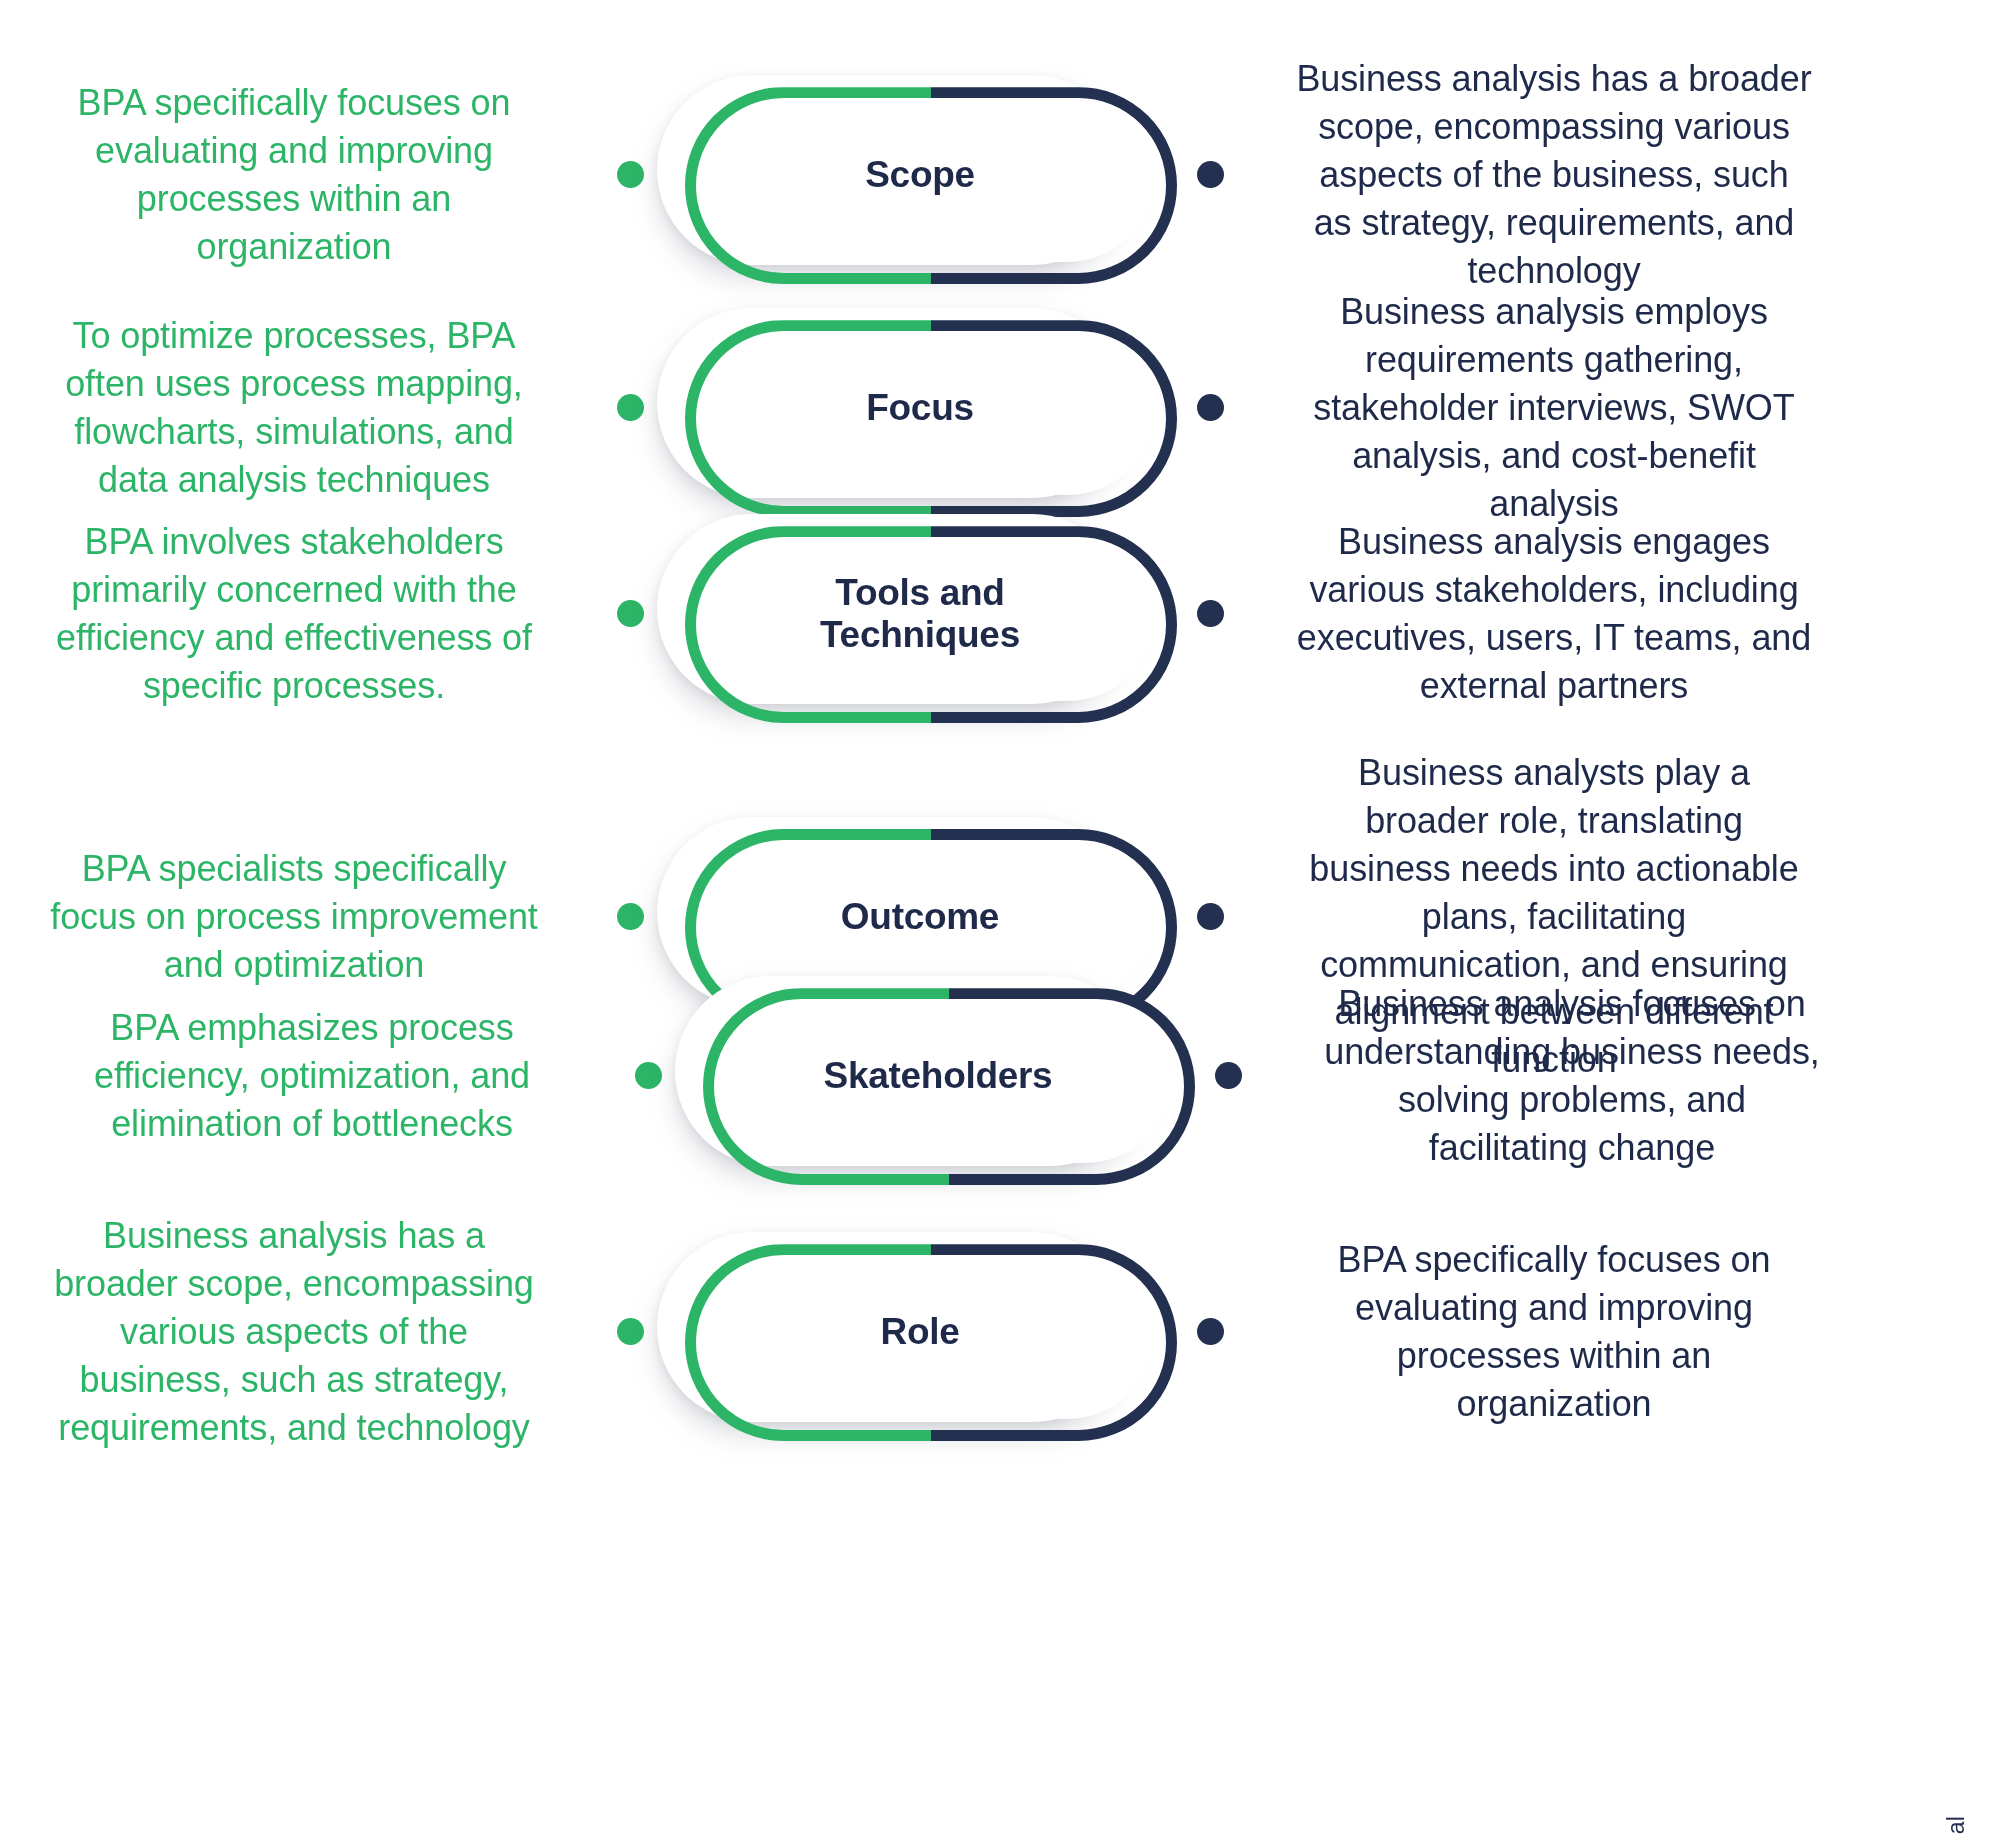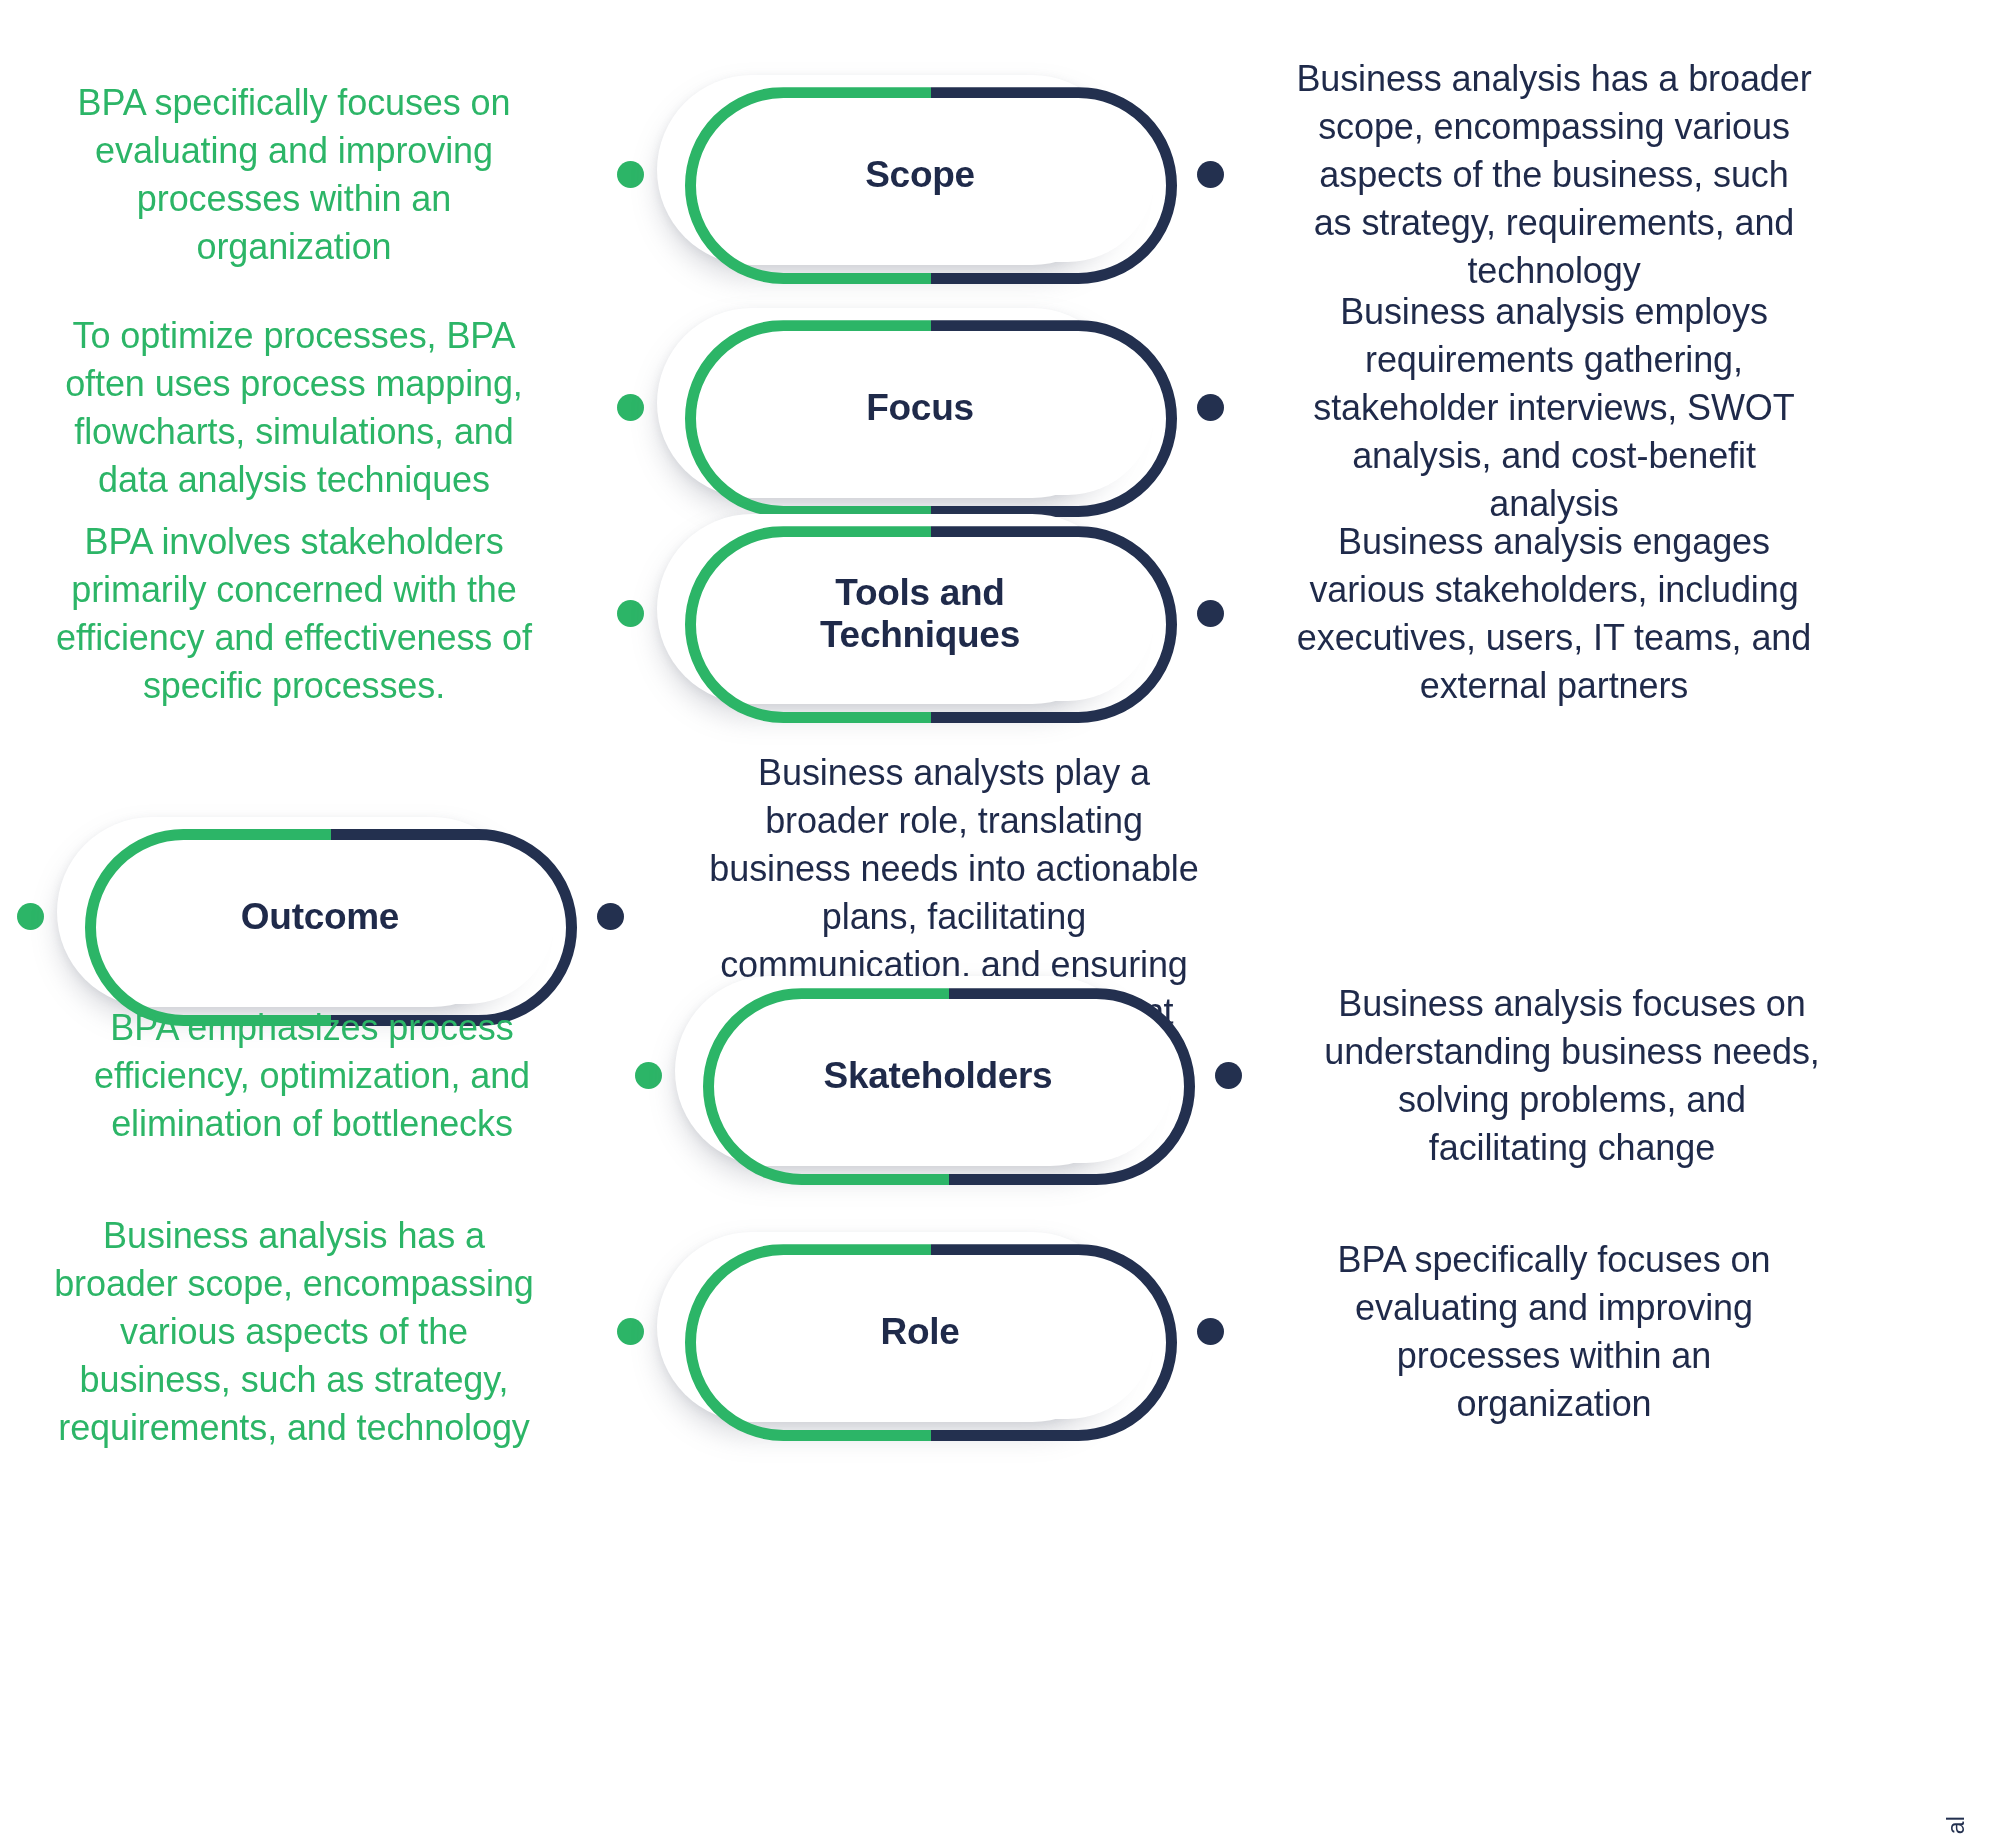--- a/index.html
+++ b/index.html
@@ -197,20 +197,21 @@
 Techniques</div>
       </div>
     </div>
     <div class="dot-cell">
         <span class="dot navy"></span>
       </div>
     <div class="side-text right">Business analysis engages various stakeholders, including executives, users, IT teams, and external partners</div>
   </div>
 
   <div class="row" style="top:749px;">
+    <div class="side-text left">BPA specialists specifically focus on process improvement and optimization</div>
     <div class="dot-cell">
         <span class="dot green"></span>
       </div>
     <div class="pill-cell">
       <div class="pill-wrap">
         <div class="pill-shadow"></div>
         <div class="pill-ring"></div>
         <div class="pill-label">Outcome</div>
       </div>
     </div>

